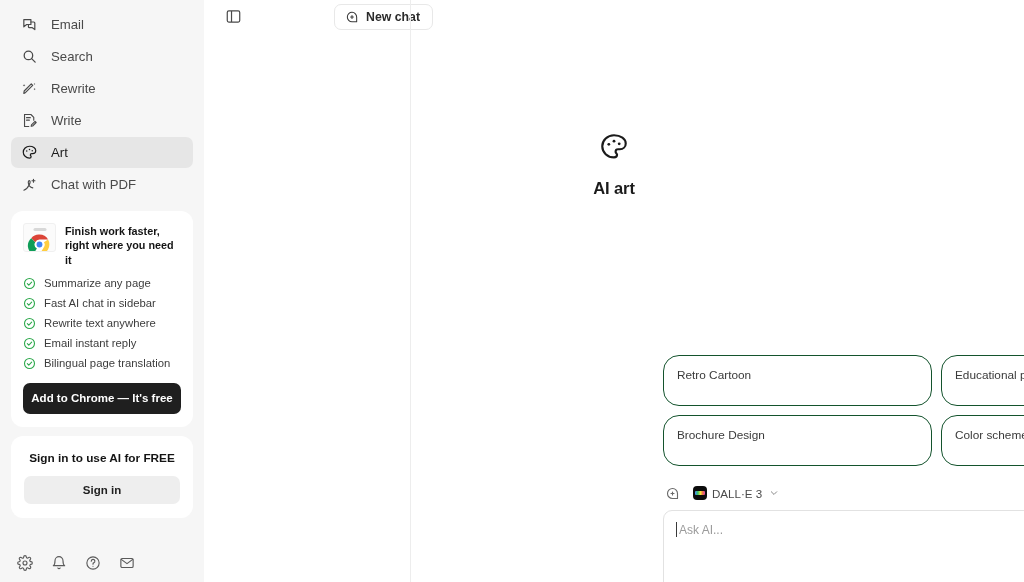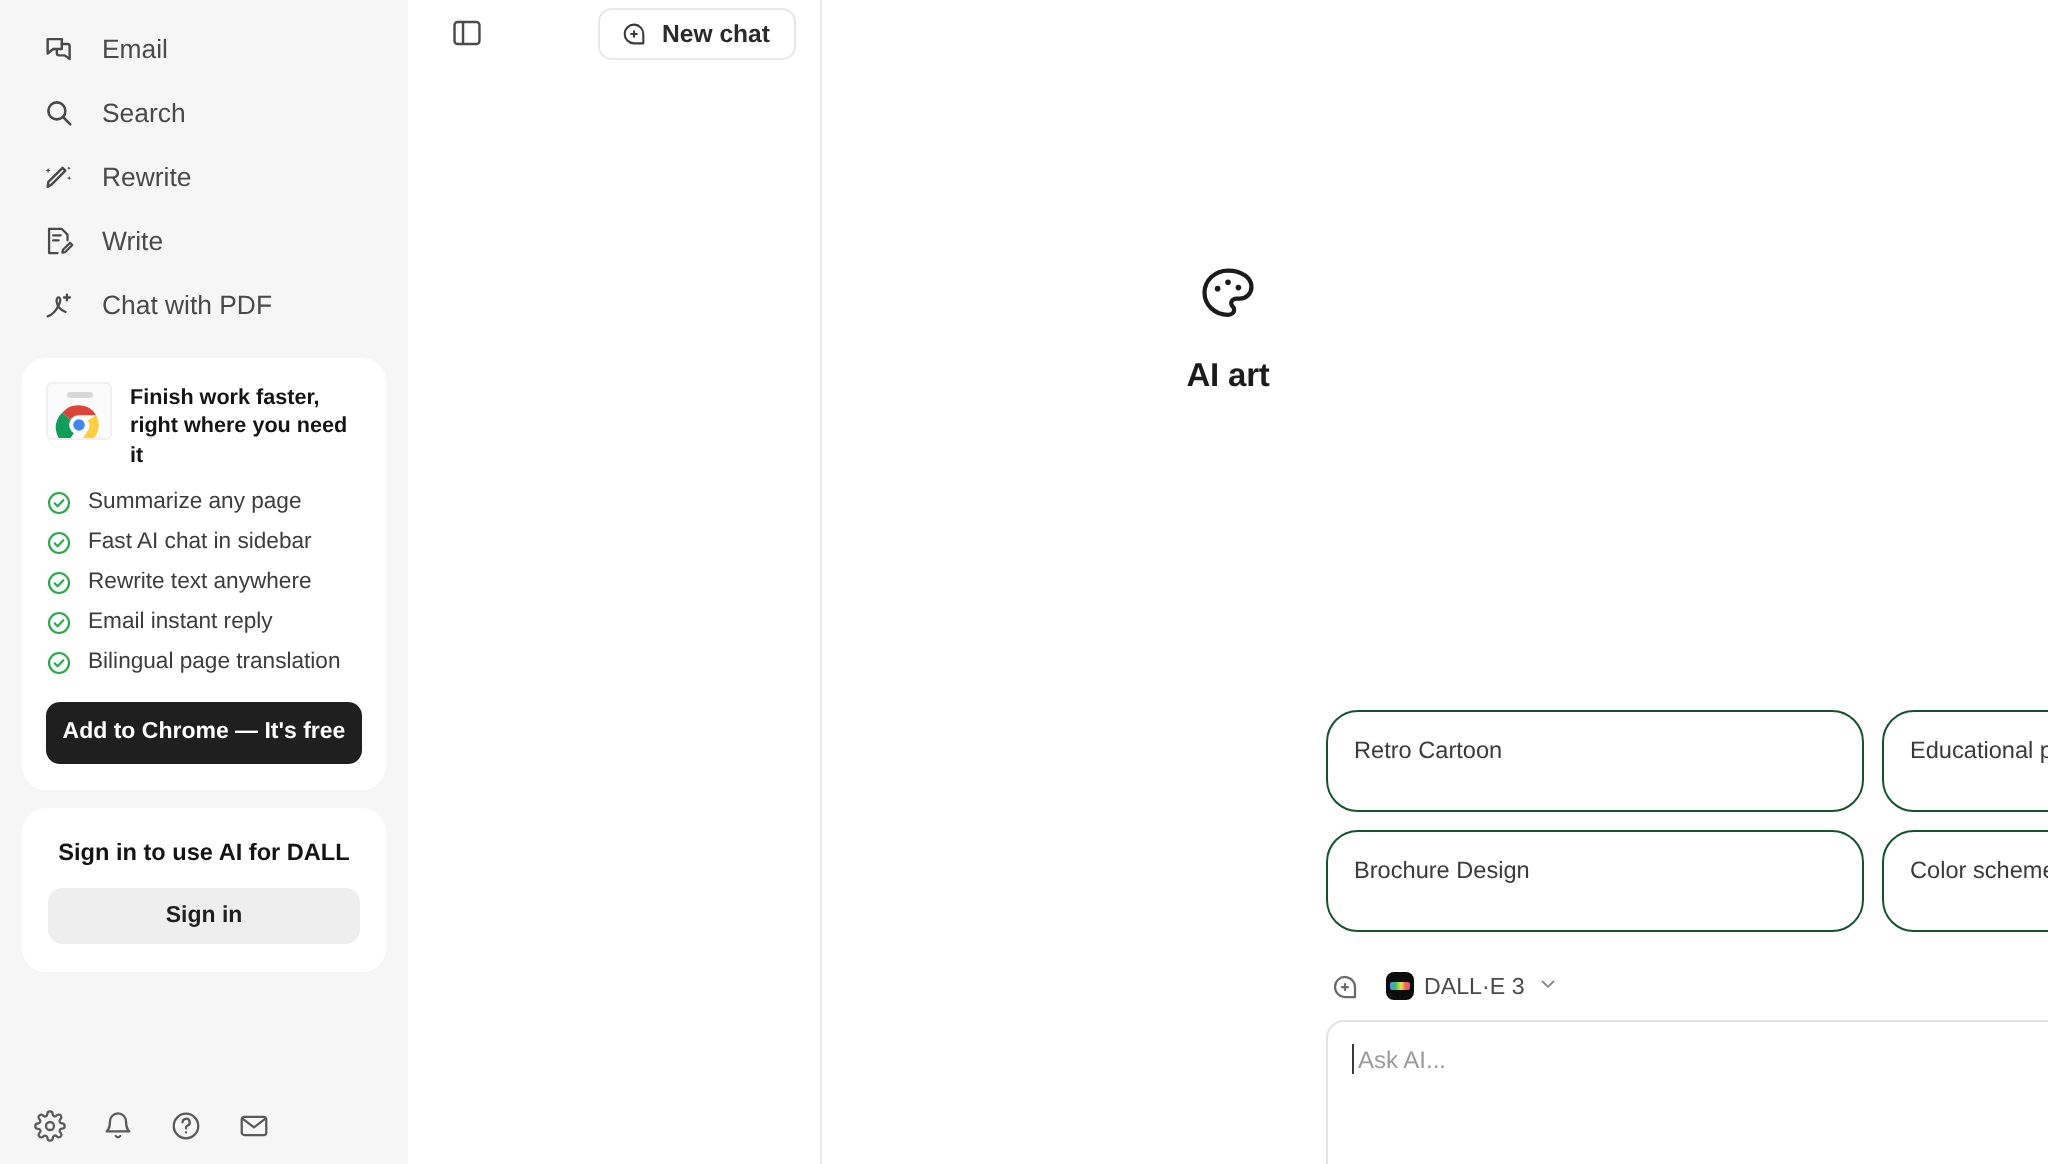--- a/index.html
+++ b/index.html
@@ -87,21 +87,21 @@
     display: flex; align-items: center; gap: 16px;
     padding-left: 5px;
   }
   .foot-icons .fi { width: 18px; height: 18px; cursor: pointer; display: flex; align-items: center; justify-content: center; }
 
   
   .main { flex: 1 1 auto; height: 582px; display: flex; flex-direction: column; position: relative; background: #fff; }
   .topbar { height: 33px; display: flex; align-items: center; padding: 0 0 0 17px; gap: 0; flex: 0 0 33px; }
   .panel-toggle { width: 24px; height: 24px; display: flex; align-items: center; justify-content: center; cursor: pointer; }
   .newchat {
-    margin-left: 54px;
+    margin-left: 89px;
     height: 26px; display: inline-flex; align-items: center; gap: 7px;
     padding: 0 12px 0 10px;
     background: #ffffff; border: 1px solid #e8e8e8; border-radius: 7px;
     font-size: 12.3px; font-weight: bold; color: #2b2b2b;
     cursor: pointer; font-family: inherit;
   }
   .vdivider { position: absolute; left: 206px; top: 0; width: 1px; height: 582px; background: #ededed; }
 
   .content { flex: 1 1 auto; position: relative; }
 
@@ -191,20 +191,31 @@
           <svg width="17" height="17" viewBox="0 0 24 24" fill="none" stroke="#4a4a4a" stroke-width="1.6" stroke-linecap="round" stroke-linejoin="round">
             <path d="M5 3.5h9l4 4v4"></path>
               <path d="M5 3.5v17h6"></path>
             <path d="M7.8 8h5.4M7.8 11.5h4"></path>
             <path d="M19.8 13.2l1.6 1.6-5 5-2 .4.4-2z"></path>
           </svg>
         </span>
         <span class="lbl">Write</span>
       </div>
 
+      <div class="nav-item active">
+        <span class="nav-icon">
+          <svg width="17" height="17" viewBox="0 0 24 24" fill="none" stroke="#1b1b1b" stroke-width="1.7" stroke-linejoin="round">
+            <path d="M12 3.2c-4.9 0-8.8 3.7-8.8 8.3 0 4.6 3.9 8.3 8.8 8.3 1.5 0 2.3-.9 2.3-1.9 0-.5-.2-.9-.6-1.3-.3-.3-.5-.7-.5-1.1 0-1 .8-1.8 1.9-1.8h1.3c2.5 0 4.4-1.9 4.4-4.4 0-3.4-3.7-6.1-8.8-6.1z"></path>
+            <circle cx="8.1" cy="10" r="1.05" fill="#1b1b1b" stroke="none"></circle>
+            <circle cx="12" cy="7.6" r="1.05" fill="#1b1b1b" stroke="none"></circle>
+            <circle cx="15.9" cy="9.6" r="1.05" fill="#1b1b1b" stroke="none"></circle>
+          </svg>
+        </span>
+        <span class="lbl">Art</span>
+      </div>
 
       <div class="nav-item">
         <span class="nav-icon">
           <svg width="17" height="17" viewBox="0 0 24 24" fill="none" stroke="#4a4a4a" stroke-width="1.6" stroke-linecap="round" stroke-linejoin="round">
             <path d="M4 20c3.4-1.2 6.1-4.4 7.7-7.7 1.1-2.3 1.6-4.6.7-5.4-1-.9-2.3.4-2.1 2.6.3 3.3 3.1 6.6 6.3 7.3"></path>
             <path d="M17.6 4.6v4.2M15.5 6.7h4.2"></path>
           </svg>
         </span>
         <span class="lbl">Chat with PDF</span>
       </div>
@@ -272,21 +283,21 @@
               </svg>
           </span>
           <span>Bilingual page translation</span>
         </div>
       </div>
 
       <button class="cta">Add to Chrome — It's free</button>
     </div>
 
     <div class="signin-card">
-      <div class="signin-title">Sign in to use AI for DALL</div>
+      <div class="signin-title">Sign in to use AI for FREE</div>
       <button class="signin-btn">Sign in</button>
     </div>
 
     <div class="foot-icons">
       <span class="fi">
         <svg width="16" height="16" viewBox="0 0 24 24" fill="none" stroke="#5a5a5a" stroke-width="1.7" stroke-linecap="round" stroke-linejoin="round">
           <circle cx="12" cy="12" r="3"></circle>
           <path d="M19.4 15a1.6 1.6 0 0 0 .3 1.8l.1.1a2 2 0 1 1-2.8 2.8l-.1-.1a1.6 1.6 0 0 0-1.8-.3 1.6 1.6 0 0 0-1 1.5V21a2 2 0 1 1-4 0v-.1A1.6 1.6 0 0 0 9 19.4a1.6 1.6 0 0 0-1.8.3l-.1.1a2 2 0 1 1-2.8-2.8l.1-.1a1.6 1.6 0 0 0 .3-1.8 1.6 1.6 0 0 0-1.5-1H3a2 2 0 1 1 0-4h.1A1.6 1.6 0 0 0 4.6 9a1.6 1.6 0 0 0-.3-1.8l-.1-.1a2 2 0 1 1 2.8-2.8l.1.1a1.6 1.6 0 0 0 1.8.3H9a1.6 1.6 0 0 0 1-1.5V3a2 2 0 1 1 4 0v.1a1.6 1.6 0 0 0 1 1.5 1.6 1.6 0 0 0 1.8-.3l.1-.1a2 2 0 1 1 2.8 2.8l-.1.1a1.6 1.6 0 0 0-.3 1.8V9a1.6 1.6 0 0 0 1.5 1H21a2 2 0 1 1 0 4h-.1a1.6 1.6 0 0 0-1.5 1z"></path>
         </svg>
       </span>

